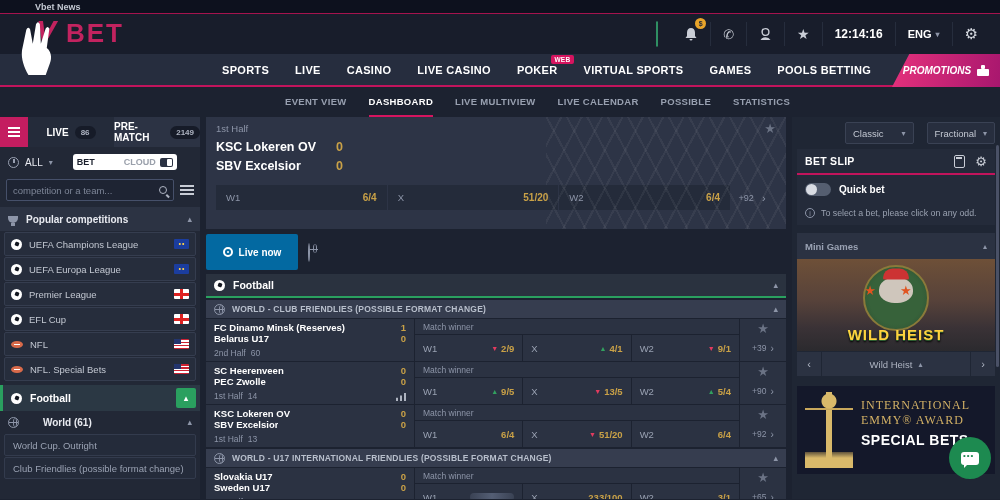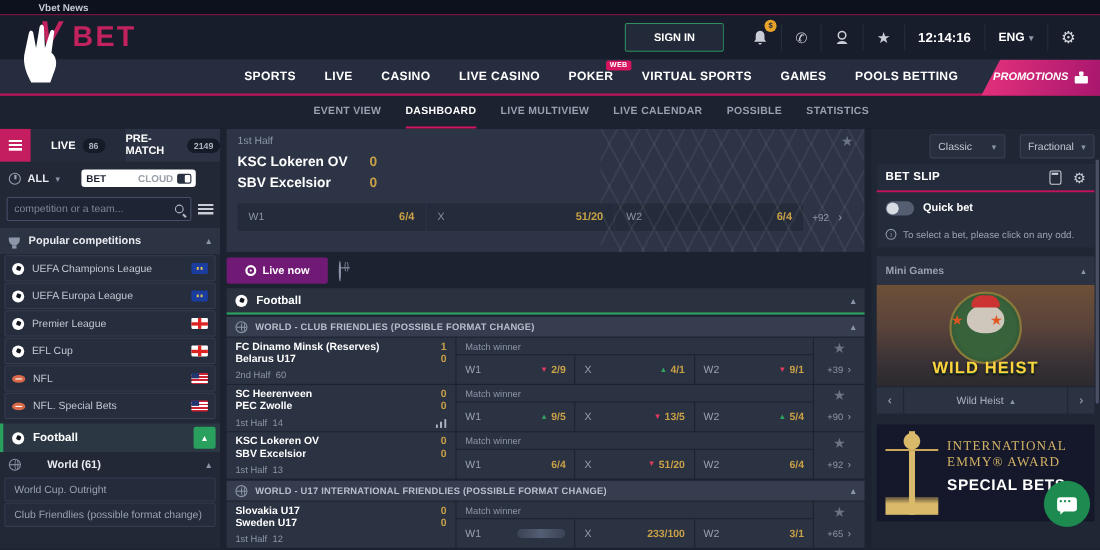--- a/index.html
+++ b/index.html
@@ -55,21 +55,21 @@
   
   .sb-tabs { display:flex; height:30px; }
   .sb-tabicon { width:28px; background:#c41d60; display:flex; align-items:center; justify-content:center; cursor:pointer; }
   .bars { width:12px; height:10px; background:repeating-linear-gradient(180deg,#fff 0 2px,transparent 2px 4px); }
   .sb-tab { flex:1; display:flex; align-items:center; justify-content:center; gap:6px; font-size:10px; font-weight:bold; color:#fff; cursor:pointer; background:#2c3344; }
   .sb-tab.active { background:#20263390; background:#242b3a; }
   .count-pill { background:#161b28; color:#aeb4c2; font-size:8px; padding:2px 6px; border-radius:8px; }
   .sb-filter { height:30px; display:flex; align-items:center; padding:0 8px; gap:6px; }
   .clock-ic { width:11px; height:11px; border:1.5px solid #9aa1b2; border-radius:50%; position:relative; }
   .clock-ic::after { content:""; position:absolute; left:4px; top:1px; width:1.5px; height:4px; background:#9aa1b2; }
-  .sb-filter .all { font-size:10px; font-weight:bold; color:#e8eaf0; }
+  .sb-filter .all { font-size:10px; font-weight:normal; color:#e8eaf0; }
   .betcloud { margin-left:14px; background:#fff; border-radius:3px; height:16px; display:flex; align-items:center; padding:0 4px; gap:1px; cursor:pointer; }
   .betcloud .b1 { font-size:9px; font-weight:800; color:#1a1f2c; }
   .betcloud .b2 { font-size:9px; font-weight:bold; color:#9aa0ab;padding-left:28px; }
   .bc-toggle { width:13px; height:9px; background:#2a3142; border-radius:2px; margin-left:3px; position:relative; }
   .bc-toggle::after { content:""; position:absolute; right:1px; top:1px; width:5px; height:7px; background:#fff; border-radius:1px; }
   .sb-search { margin:2px 6px 6px 6px; display:flex; align-items:center; gap:6px; }
   .search-box { flex:1; display:flex; align-items:center; background:#1e2433; border:1px solid #46506a; border-radius:2px; height:22px; padding:0 6px; }
   .search-box input { flex:1; background:transparent; border:none; outline:none; color:#c3c8d2; font-size:9.5px; font-family:"Liberation Sans",sans-serif; }
   .search-box input::placeholder { color:#7d8597; }
   .search-ic { width:8px; height:8px; border:1.5px solid #aeb4c2; border-radius:50%; position:relative; }
@@ -115,21 +115,21 @@
   .f-team .nm { width:120px; font-size:12.5px; font-weight:bold; color:#fff; }
   .f-team .sc { font-size:12.5px; font-weight:bold; color:#c9a147; }
   .f-odds { display:flex; align-items:center; margin-top:12px; gap:1px; }
   .f-cell { flex:1; height:25px; background:#242b3a; display:flex; align-items:center; justify-content:space-between; padding:0 10px; cursor:pointer; }
   .f-cell .on { font-size:9.5px; color:#8d95a8; }
   .f-cell .ov { font-size:10px; font-weight:bold; color:#c9a147; }
   .f-more { width:30px; text-align:center; font-size:9px; color:#8d95a8; cursor:pointer; }
   .f-arrow { width:14px; color:#8d95a8; font-size:11px; cursor:pointer; }
 
   .livenow-row { display:flex; align-items:center; gap:10px; margin:5px 0 4px 0; }
-  .livenow { height:24px; width:92px; background:#701a75; border-radius:2px; display:flex; align-items:center; justify-content:center; gap:6px; cursor:pointer; }
+  .livenow { height:36px; width:92px; background:#0369a1; border-radius:2px; display:flex; align-items:center; justify-content:center; gap:6px; cursor:pointer; }
   .rec { width:10px; height:10px; border:2px solid #fff; border-radius:50%; position:relative; }
   .rec::after { content:""; position:absolute; left:2px; top:2px; width:2px; height:2px; background:#fff; border-radius:50%; }
   .livenow span { font-size:10px; font-weight:bold; color:#fff; }
   .globe-btn { width:16px; height:16px; cursor:pointer; }
   .globe-btn .globe { width:14px; height:14px; }
 
   .c-football { height:24px; background:#2a323f; border-bottom:2px solid #2aa05f; display:flex; align-items:center; gap:8px; padding:0 8px; cursor:pointer; }
   .c-football .t { flex:1; font-size:10.5px; font-weight:bold; color:#fff; }
   .sec-hdr { height:18px; margin-top:2px; background:#363d4f; display:flex; align-items:center; gap:7px; padding:0 8px; cursor:pointer; }
   .sec-hdr .t { flex:1; font-size:8.5px; font-weight:bold; color:#b8bfcc; letter-spacing:.2px; }
@@ -214,21 +214,20 @@
 
   <div class="header">
     <div class="logo">
       <span class="pinkV">V</span>
       <svg width="40" height="56" viewBox="0 0 34 52">
         <path fill="#ffffff" d="M10 51 C6 44 3 36 4 28 L8 9 q1.5 -3.5 3.5 -.5 L14 22 L17 4 q1.8 -3.6 3.6 0 L21.5 22 L26 8 q1.8 -3 3.4 0 L27 26 c4 3 5 9 3 14 l-4 11 z"></path>
       </svg>
       <span class="brand">BET</span>
     </div>
     <div class="auth">
-      <div class="btn-signin">SIGN IN</div>
     </div>
     <div class="hicons">
       <div class="hslot">
         <svg width="14" height="15" viewBox="0 0 14 15">
           <path fill="#c9cdd6" d="M7 1 C4.5 1 3 3 3 5.5 L3 9 L1.5 11 L12.5 11 L11 9 L11 5.5 C11 3 9.5 1 7 1 Z M5.5 12 a1.5 1.5 0 0 0 3 0 Z"></path>
         </svg>
         <span class="badge-coin">$</span>
       </div>
       <div class="hslot">
         <span class="phone-glyph">✆</span>

